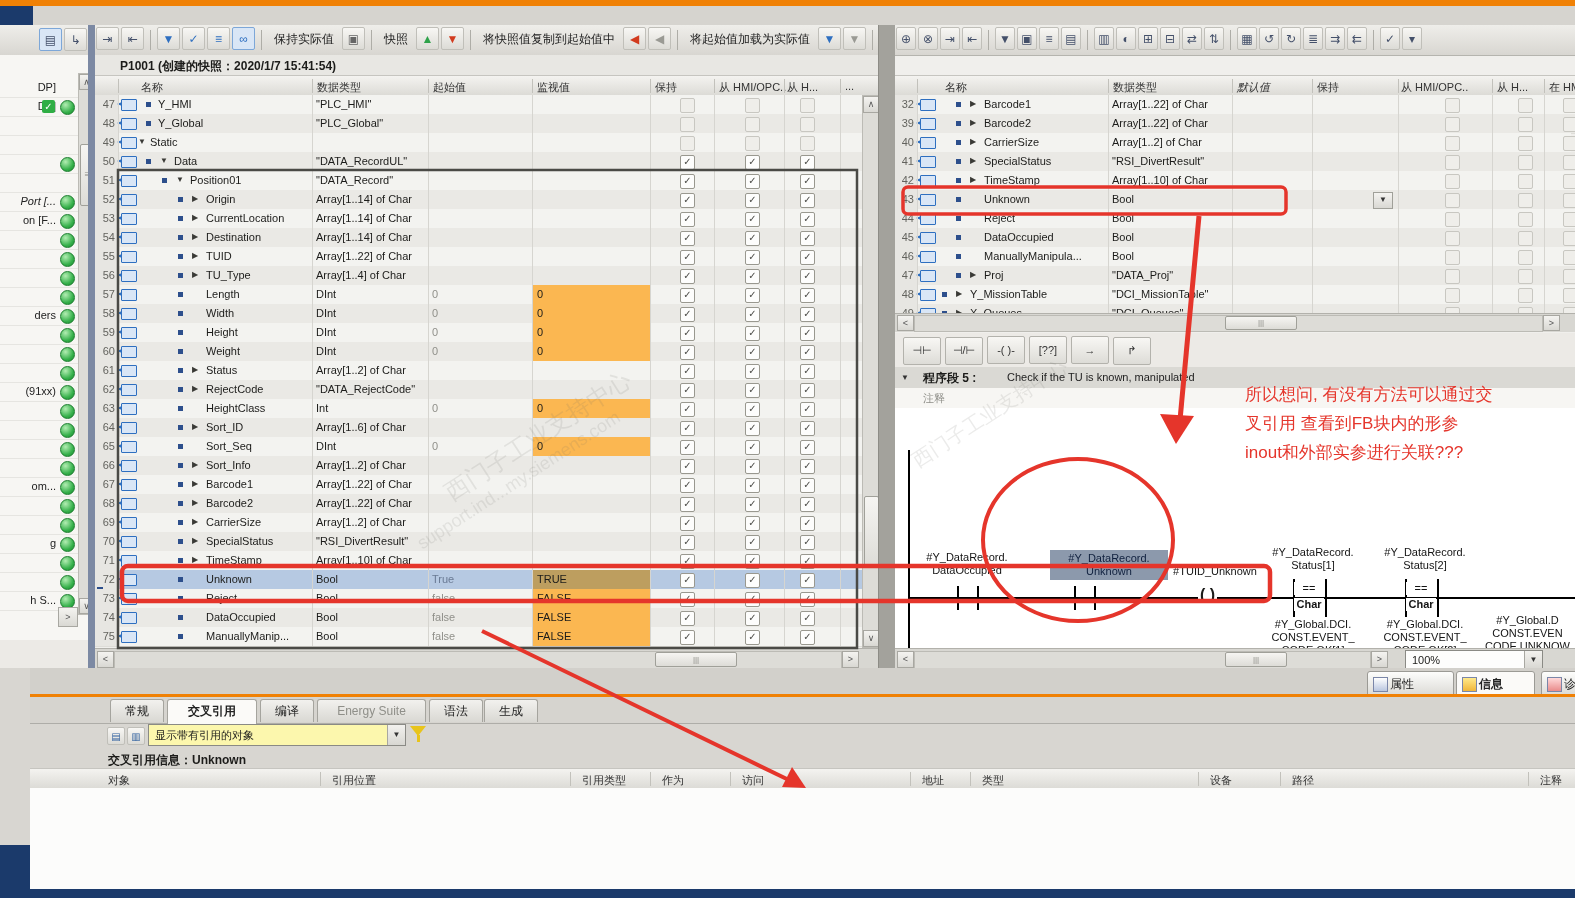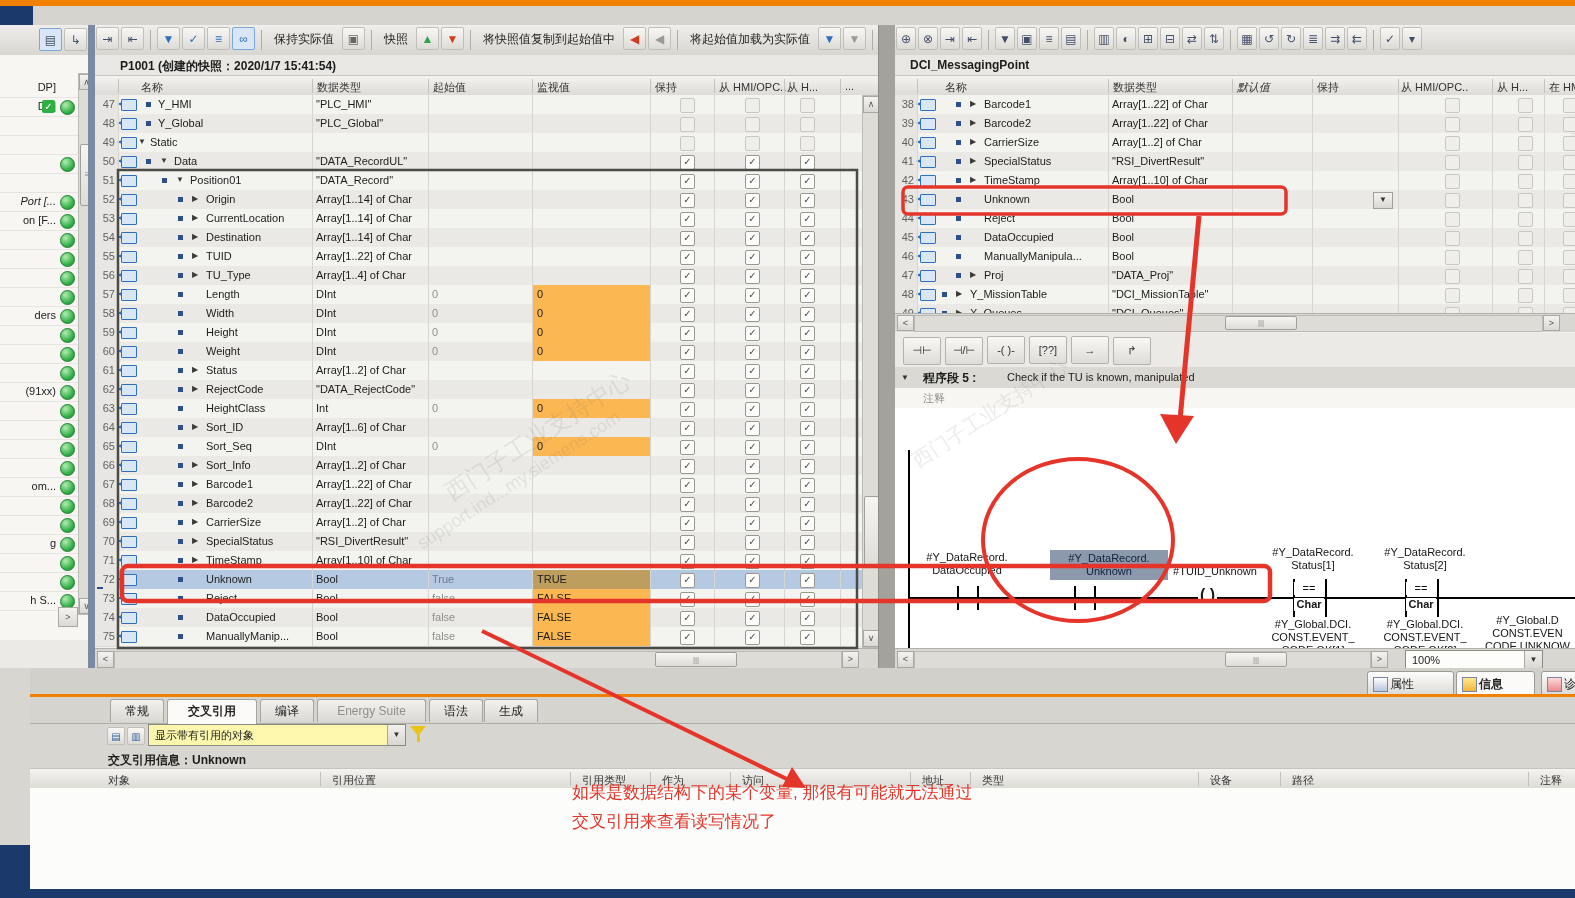--- a/index.html
+++ b/index.html
@@ -533,42 +533,39 @@
       <div class="strack" style="left:19px;top:2px;width:726px;height:16px"></div>
       <div class="sthumb" style="left:560px;top:3px;width:80px;height:13px;line-height:13px">|||</div>
       <div class="sbtn" style="left:747px;top:2px;width:15px;height:15px">&gt;</div>
     </div>
   </div>
 
   <div class="abs" style="left:878px;top:25px;width:17px;height:643px;background:#a3a29c;border-left:1px solid #8d8c86;border-right:2px solid #5f6e8e"></div>
 
   <div class="abs" style="left:895px;top:25px;width:680px;height:643px;background:#f0efec;overflow:hidden">
     <div class="abs tbar" style="left:0;top:0;width:680px;height:30px;white-space:nowrap;overflow:hidden" id="rt-toolbar"><span class="ic" style="width: 18px;">⊕</span><span class="ic" style="width: 18px;">⊗</span><span class="ic" style="width: 18px;">⇥</span><span class="ic" style="width: 18px;">⇤</span><span class="sep"></span><span class="ic" style="width: 18px;">▼</span><span class="ic" style="width: 18px;">▣</span><span class="ic" style="width: 18px;">≡</span><span class="ic" style="width: 18px;">▤</span><span class="sep"></span><span class="ic" style="width: 18px;">▥</span><span class="ic" style="width: 18px;">◐</span><span class="ic" style="width: 18px;">⊞</span><span class="ic" style="width: 18px;">⊟</span><span class="ic" style="width: 18px;">⇄</span><span class="ic" style="width: 18px;">⇅</span><span class="sep"></span><span class="ic" style="width: 18px;">▦</span><span class="ic" style="width: 18px;">↺</span><span class="ic" style="width: 18px;">↻</span><span class="ic" style="width: 18px;">≣</span><span class="ic" style="width: 18px;">⇉</span><span class="ic" style="width: 18px;">⇇</span><span class="sep"></span><span class="ic" style="width: 18px;">✓</span><span class="ic" style="width: 18px;">▾</span></div>
-    <div class="abs" style="left:0;top:30px;width:680px;height:20px;background:#e8e7e3">
-      <span class="abs" style="left:15px;top:3px;font-weight:bold;font-size:12px">DCI_MessagingPoint</span>
-    </div>
     <div class="abs hdrbar" style="left:0;top:50px;width:680px;height:20px" id="rt-head">
         <div class="hlabel" style="left: 50px;">名称</div>
         <div class="hlabel" style="left: 218px;">数据类型</div>
         <div class="hlabel" style="left: 342px; font-style: italic;">默认值</div>
         <div class="hlabel" style="left: 422px;">保持</div>
         <div class="hlabel" style="left: 506px;">从 HMI/OPC..</div>
         <div class="hlabel" style="left: 602px;">从 H...</div>
         <div class="hlabel" style="left: 654px;">在 HM..</div>
         <div class="hdiv" style="left: 22px;"></div>
         <div class="hdiv" style="left: 213px;"></div>
         <div class="hdiv" style="left: 337px;"></div>
         <div class="hdiv" style="left: 417px;"></div>
         <div class="hdiv" style="left: 503px;"></div>
         <div class="hdiv" style="left: 597px;"></div>
         <div class="hdiv" style="left: 649px;"></div>
       </div>
     <div class="abs" style="left:0;top:70px;width:680px;height:218px;overflow:hidden" id="rt-rows">
         <div class="rtr r-a" style="top: 0px; left: 0px; width: 680px; border-bottom: 1px solid rgb(222, 221, 216);">
-          <div class="numc" style="width: 19px; padding-right: 3px;">38</div>
+          <div class="numc" style="width: 19px; padding-right: 3px;">32</div>
           <div class="tag" style="left: 25px;"></div>
           <div class="sq" style="left: 61px;"></div>
           <div class="ar" style="left: 75px;">▶</div>
           <div class="cellt" style="left: 89px; width: 124px;">Barcode1</div>
           <div class="cellt" style="left: 217px; width: 118px;">Array[1..22] of Char</div>
           <div class="cb dis" style="left: 550px; top: 3px;"></div>
           <div class="cb dis" style="left: 623px; top: 3px;"></div>
           <div class="cb dis" style="left: 668px; top: 3px;"></div>
         </div>
         <div class="rtr r-b" style="top: 19px; left: 0px; width: 680px; border-bottom: 1px solid rgb(222, 221, 216);">
@@ -830,22 +827,23 @@
       </div>
     <div class="abs" style="left:0;top:120px;width:1545px;height:101px;background:#fcfcfb"></div>
   </div>
   <div class="abs" style="left:0;top:889px;width:1575px;height:9px;background:#1b3a6b"></div>
   <div class="abs" style="left:0;top:845px;width:30px;height:53px;background:#1b3a6b"></div>
 
   <div class="wm" style="left:430px;top:420px"><span>西门子工业支持中心</span></div>
   <div class="wm" style="left:400px;top:470px;font-size:18px"><span>support.ind...my.siemens.com</span></div>
   <div class="wm" style="left:900px;top:400px;font-size:20px"><span>西门子工业支持中心</span></div>
 
-  <div class="rednote" style="left:572px;top:778px;width:560px">如果是数据结构下的某个变量, 那很有可能就无法通过
-交叉引用来查看读写情况了</div>
+  <div class="rednote" style="left:1245px;top:380px;width:330px">所以想问, 有没有方法可以通过交
+叉引用  查看到FB块内的形参
+inout和外部实参进行关联???</div>
 
   <svg class="abs" style="left:0;top:0;pointer-events:none" width="1575" height="898" viewBox="0 0 1575 898">
     <rect x="118" y="170" width="739" height="478" fill="none" stroke="#4a4a46" stroke-width="2.5"></rect>
     <rect x="122" y="566" width="1148" height="35" rx="6" fill="none" stroke="#e5352b" stroke-width="4.5"></rect>
     <rect x="903" y="187" width="383" height="27" rx="5" fill="none" stroke="#e5352b" stroke-width="3.5"></rect>
     <ellipse cx="1078" cy="540" rx="95" ry="81" fill="none" stroke="#e5352b" stroke-width="4"></ellipse>
     <line x1="1199" y1="216" x2="1180" y2="420" stroke="#e5352b" stroke-width="5"></line>
     <polygon points="1160,414 1194,416 1176,444" fill="#e5352b"></polygon>
     <line x1="482" y1="631" x2="793" y2="782" stroke="#e5352b" stroke-width="4"></line>
     <polygon points="806,788 782,787 792,767" fill="#e5352b"></polygon>

